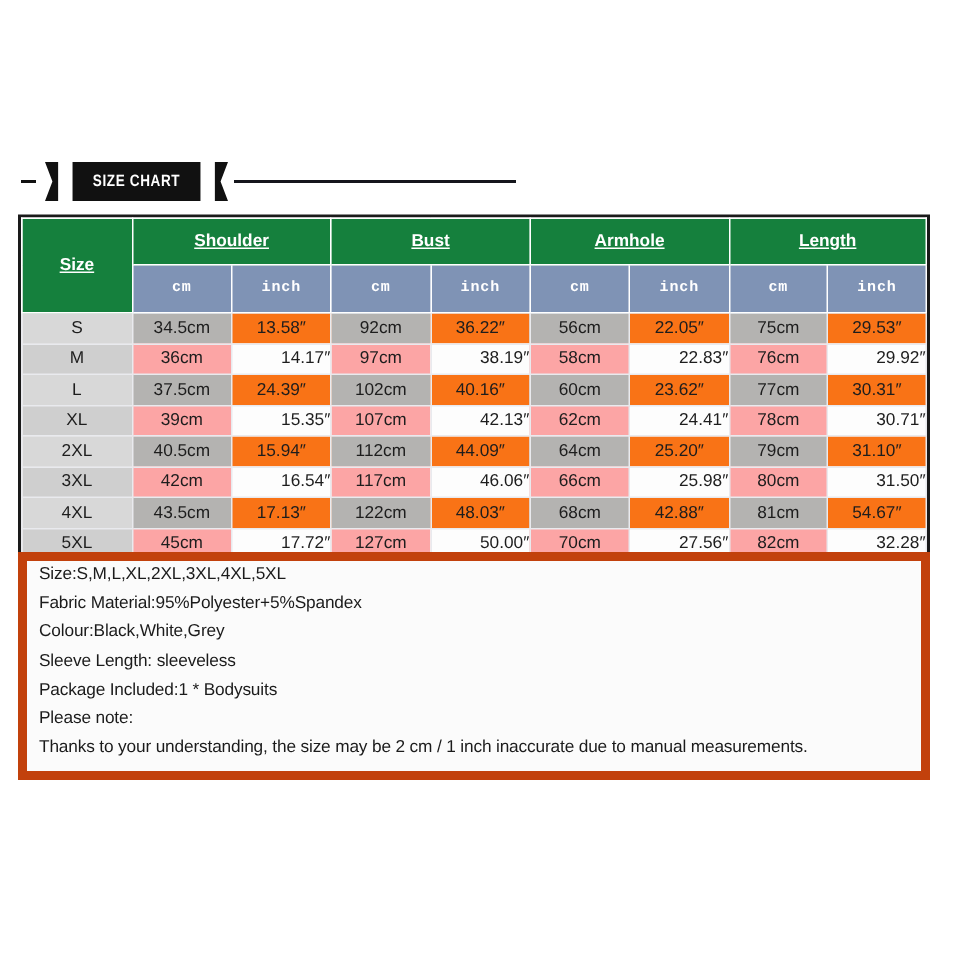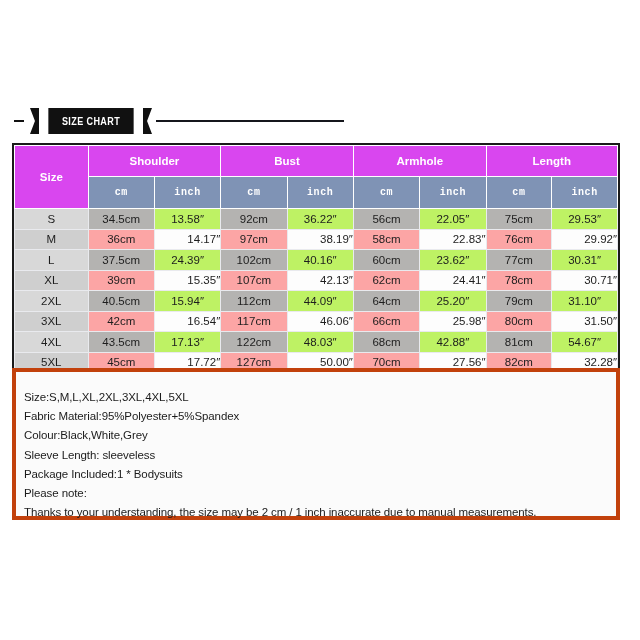--- a/index.html
+++ b/index.html
@@ -99,26 +99,27 @@
     table-layout: fixed;
   }
   table.size-table th,
   table.size-table td {
     border: 1px solid #e9eaee;
     padding: 0;
     text-align: center;
     vertical-align: middle;
   }
   .hdr-main {
-    background: #d946ef;
+    background: #15803d;
     color: #ffffff;
     font-size: 11.5px;
     font-weight: bold;
     height: 30px;
     border-color: #ffffff !important;
+    text-decoration: underline;
   }
   .hdr-sub {
     background: #7f93b5;
     color: #ffffff;
     font-size: 10px;
     font-weight: bold;
     height: 31px;
     border-color: #ffffff !important;
     font-family: Liberation Mono, monospace;
     letter-spacing: 0.6px;
@@ -131,34 +132,34 @@
     height: 19.5px;
     white-space: nowrap;
   }
   
   td.c-size          { background: #d8d8d8; }
   tr.alt td.c-size   { background: #cfcfcf; }
   
   td.c-cm            { background: #b4b3b1; }
   tr.alt td.c-cm     { background: #fca5a5; }
   
-  td.c-in            { background: #bef264; }
+  td.c-in            { background: #f97316; }
   tr.alt td.c-in     { background: #fdfdfd; text-align: right; }
 
   
   .desc-box {
     position: absolute;
     left: 12px;
     top: 368px;
     width: 608px;
     height: 152px;
     box-sizing: border-box;
-    border: 4px solid #c2410c;
+    border: 6px solid #c2410c;
     background: #fbfbfb;
-    padding: 16px 10px 0 8px;
+    padding: 0 10px 0 8px;
   }
   .desc-line {
     font-size: 11.5px;
     color: #1b1b1b;
     line-height: 19.2px;
     white-space: nowrap;
     letter-spacing: -0.1px;
   }
 </style>
 </head>

